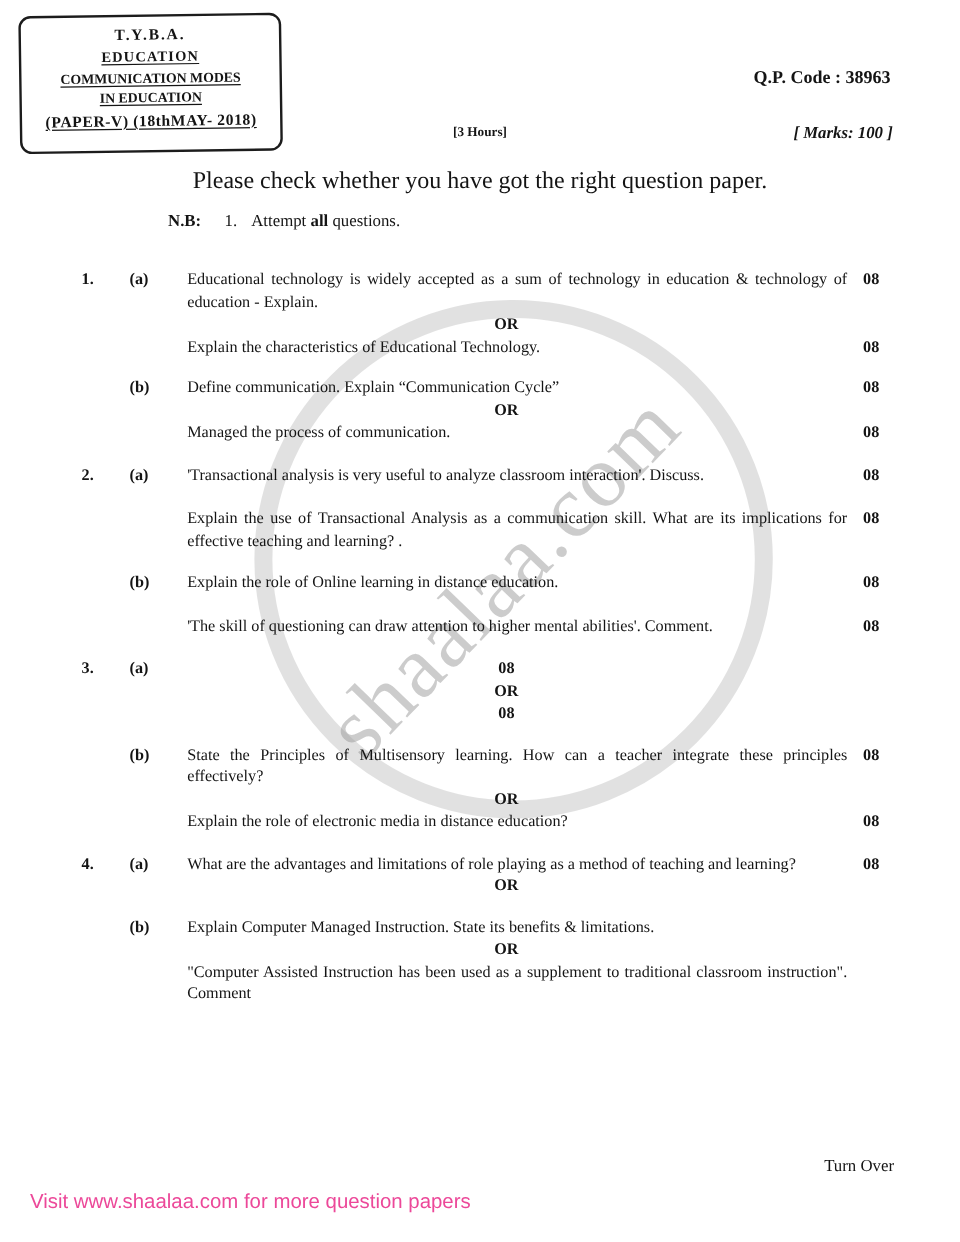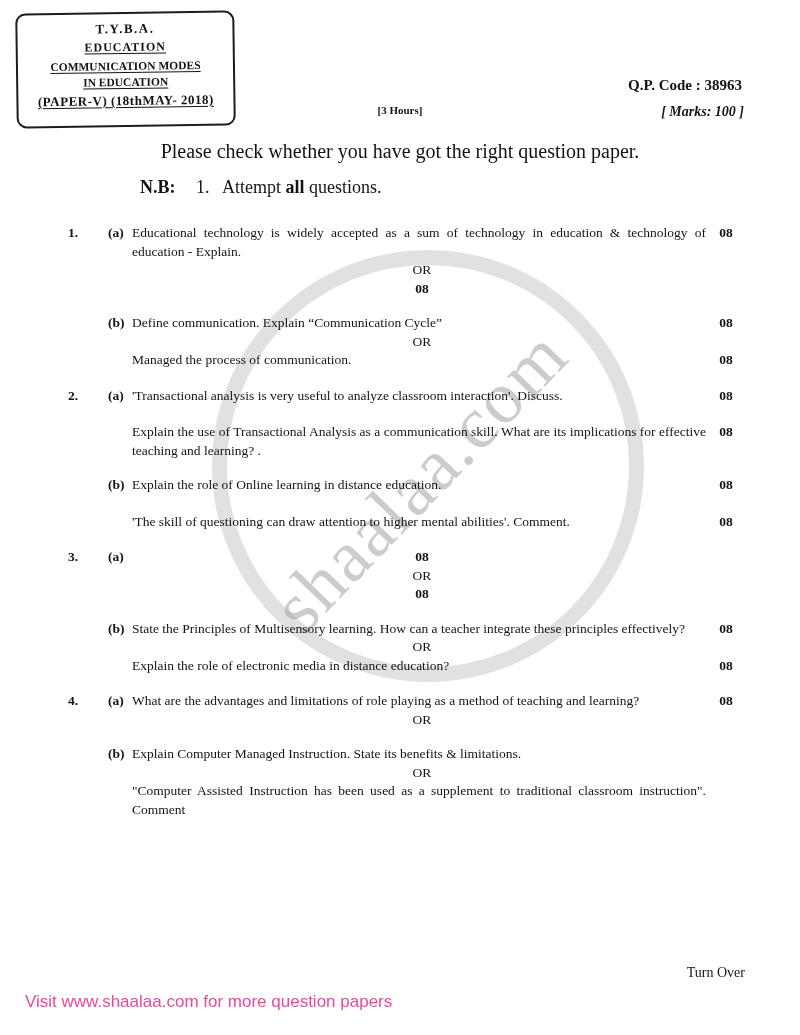--- a/index.html
+++ b/index.html
@@ -38,39 +38,39 @@
     text-align:center; padding-top:7px;
   }
   .stamp div { font-weight:bold; }
   .s1 { font-size:13px; letter-spacing:1.5px; }
   .s2 { font-size:12px; margin-top:3px; letter-spacing:1px; text-decoration:underline; text-underline-offset:2px; }
   .s3 { font-size:11.5px; margin-top:5px; text-decoration:underline; text-underline-offset:2px; }
   .s4 { font-size:11.5px; margin-top:4px; text-decoration:underline; text-underline-offset:2px; }
   .s5 { font-size:13px; margin-top:5px; letter-spacing:.5px; text-decoration:underline; text-underline-offset:2px; }
 
   
-  .qp-code { position:absolute; top:57px; right:58px; font-weight:bold; font-size:15px;margin-top:20px; }
+  .qp-code { position:absolute; top:57px; right:58px; font-weight:bold; font-size:15px; }
   .duration { position:absolute; top:104px; left:0; width:100%; text-align:center; font-weight:bold; font-size:11px; }
   .total-marks { position:absolute; top:104px; right:56px; font-weight:bold; font-size:14px;font-style:italic; }
   .check-note { position:absolute; top:140px; left:0; width:100%; text-align:center; font-size:20px; }
-  .nb { position:absolute; top:177px; left:140px; font-size:18px; }
+  .nb { position:absolute; top:177px; left:140px; font-size:14px; }
   .nb-label { font-weight:bold; margin-right:16px; }
   .nb-num { margin-right:9px; }
   .nb-bold { font-weight:bold; }
 
   
   .questions {
     position:absolute; top:224px; left:68px; width:672px;
     font-size:13.5px; line-height:18.5px;
   }
   .row { display:grid; grid-template-columns:40px 24px 1fr 28px; }
   .cell.num, .cell.sub, .cell.marks { font-weight:bold; }
   .cell.marks { text-align:center; }
-  .cell.text { text-align:justify; padding-right:6px; }
-  .cell.or-cell { grid-column:3; text-align:center; font-weight:normal; }
+  .cell.text { text-align:justify; padding-right:6px;margin-left:24px; }
+  .cell.or-cell { grid-column:3; text-align:center; font-weight:bold; }
   .m-num  { margin-top:17px; }
   .m-sub  { margin-top:16px; }
   .m-cont { margin-top:18px; }
   .m-zero { margin-top:0; }
 
   
   .turn-over { position:absolute; top:965px; right:55px; font-weight:normal; font-size:14px; }
   .visit-note {
     position:absolute; top:992px; left:25px;
     font-family:"Liberation Sans", sans-serif;
@@ -112,20 +112,21 @@
           <div class="cell sub">(a)</div>
           <div class="cell text">Educational technology is widely accepted as a sum of technology in education &amp; technology of education - Explain.</div>
           <div class="cell marks">08</div>
         </div>
         <div class="row m-zero">
           <div class="cell or-cell">OR</div>
         </div>
         <div class="row m-zero">
           <div class="cell num"></div>
           <div class="cell sub"></div>
+          <div class="cell text">Explain the characteristics of Educational Technology.</div>
           <div class="cell marks">08</div>
         </div>
         <div class="row m-sub">
           <div class="cell num"></div>
           <div class="cell sub">(b)</div>
           <div class="cell text">Define communication. Explain “Communication Cycle”</div>
           <div class="cell marks">08</div>
         </div>
         <div class="row m-zero">
           <div class="cell or-cell">OR</div>

